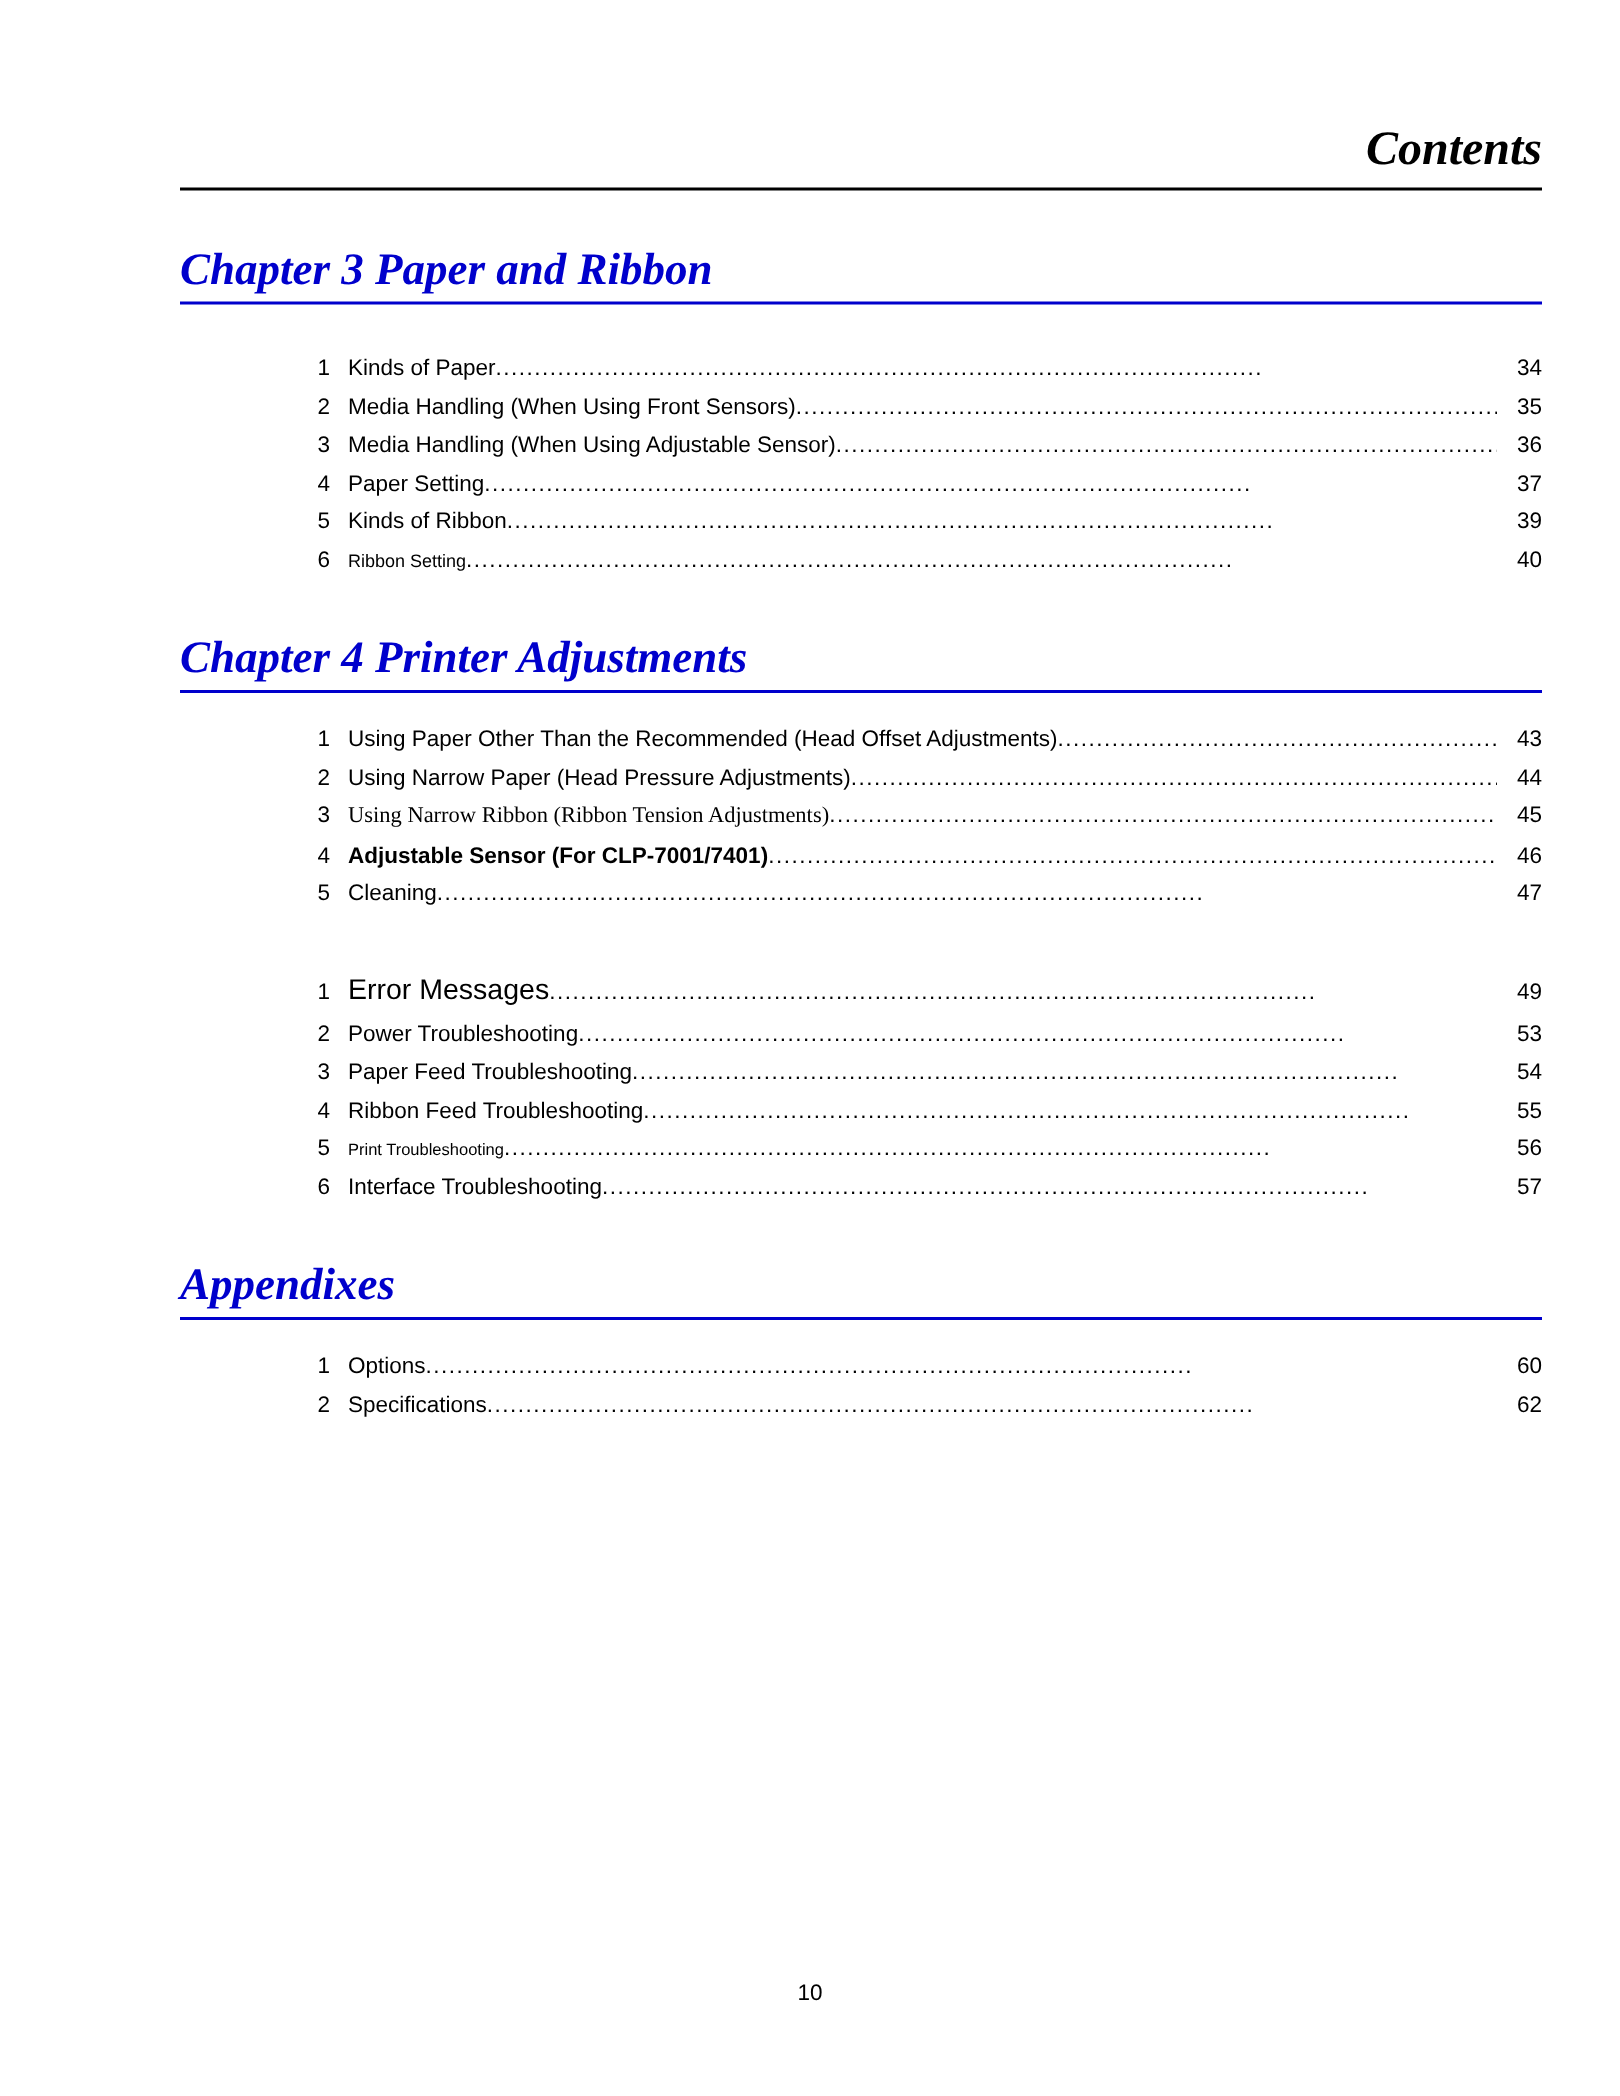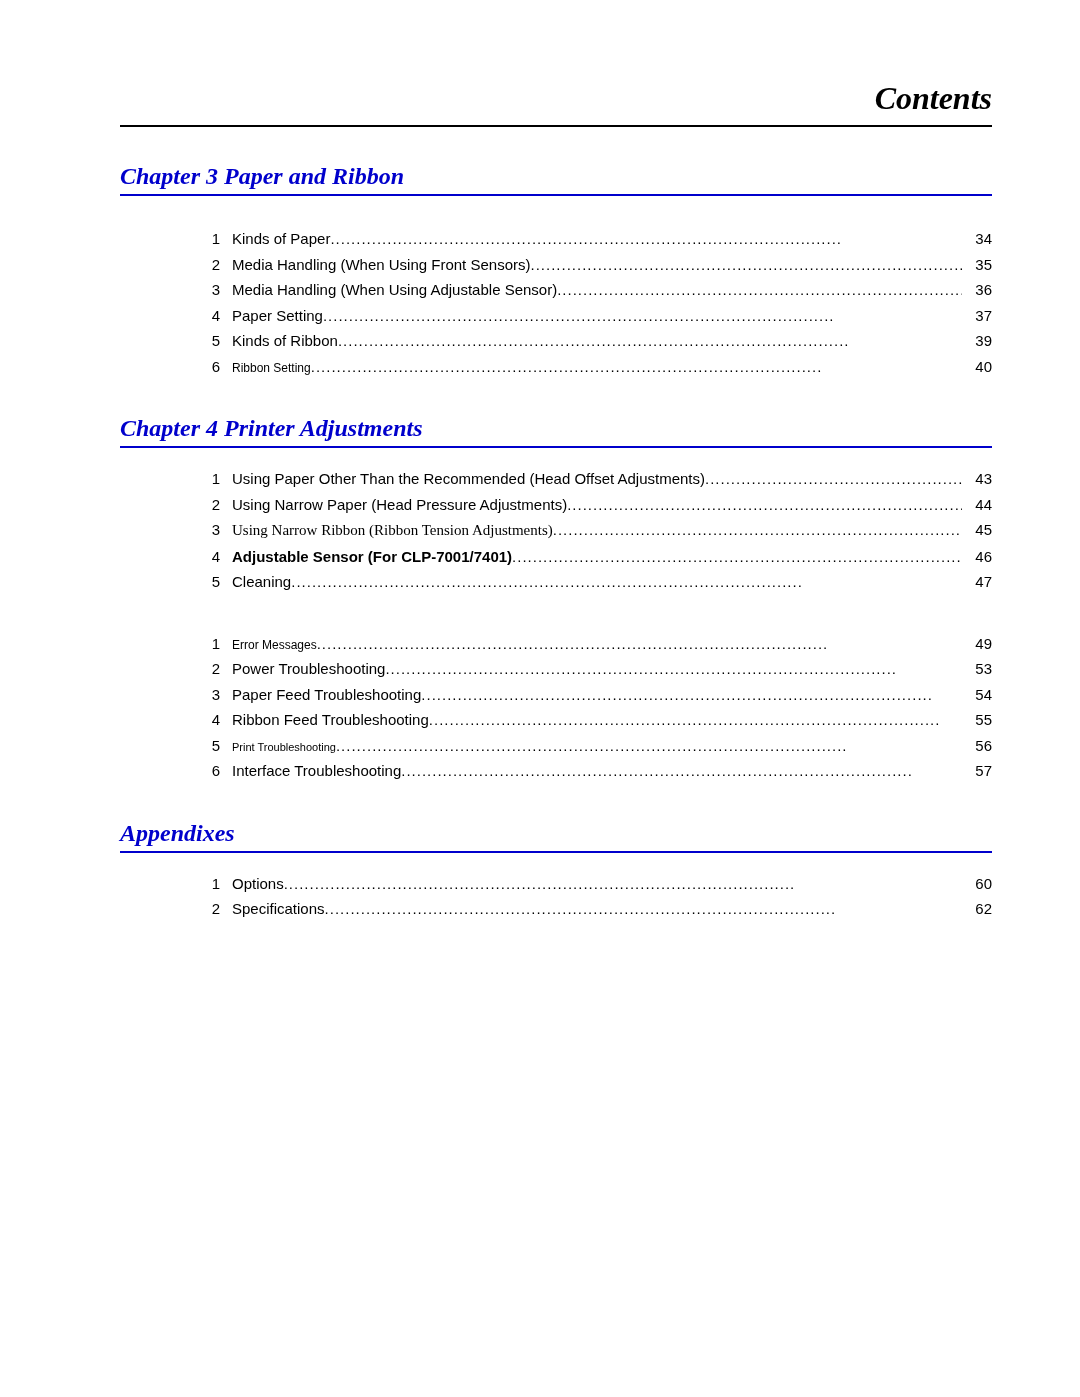--- a/index.html
+++ b/index.html
@@ -16,42 +16,42 @@
       display: flex;
       justify-content: center;
       align-items: flex-start;
       padding: 0;
     }
 
     .page {
       width: 1080px;
       min-height: 1397px;
       background: #ffffff;
-      padding: 80px 88px 80px 120px;
+      padding: 80px 52px 80px 120px;
       position: relative;
     }
 
     .page-title {
       text-align: right;
       font-size: 32px;
       font-style: italic;
       font-weight: bold;
       color: #000000;
       margin-bottom: 8px;
       font-family: 'Times New Roman', Times, serif;
     }
 
     .title-rule {
       border: none;
       border-top: 2px solid #000000;
       margin-bottom: 36px;
     }
 
     .chapter-heading {
-      font-size: 24px;
+      font-size: 30px;
       font-style: italic;
       font-weight: bold;
       color: #0000cc;
       margin-bottom: 0px;
       display: inline;
       text-align: right;
     }
 
     .chapter-header-row {
       border-bottom: 2px solid #0000cc;
@@ -188,21 +188,21 @@
             <span style="white-space: nowrap; font-family: Arial, Helvetica, sans-serif; font-size: 15px;">Cleaning </span>
             <span style="flex: 1 1 0%; font-family: Arial, Helvetica, sans-serif; font-size: 15px; overflow: hidden; white-space: nowrap; letter-spacing: 1px;">...................................................................................................</span>
             <span class="toc-page">47</span>
           </div>
         </div>
       </div>
       <div class="toc-section">
         <div class="toc-entries">
           <div class="toc-entry">
             <span class="toc-entry-num">1</span>
-            <span style="white-space: nowrap; font-family: Arial, Helvetica, sans-serif; font-size: 12px;">Error Messages </span>
+            <span style="white-space: nowrap; font-family: Arial, Helvetica, sans-serif; font-size: 19px;">Error Messages </span>
             <span style="flex: 1 1 0%; font-family: Arial, Helvetica, sans-serif; font-size: 15px; overflow: hidden; white-space: nowrap; letter-spacing: 1px;">...................................................................................................</span>
             <span class="toc-page">49</span>
           </div>
           <div class="toc-entry">
             <span class="toc-entry-num">2</span>
             <span style="white-space: nowrap; font-family: Arial, Helvetica, sans-serif; font-size: 15px;">Power Troubleshooting </span>
             <span style="flex: 1 1 0%; font-family: Arial, Helvetica, sans-serif; font-size: 15px; overflow: hidden; white-space: nowrap; letter-spacing: 1px;">...................................................................................................</span>
             <span class="toc-page">53</span>
           </div>
           <div class="toc-entry">
@@ -243,13 +243,14 @@
           <div class="toc-entry">
             <span class="toc-entry-num">2</span>
             <span style="white-space: nowrap; font-family: Arial, Helvetica, sans-serif; font-size: 15px;">Specifications </span>
             <span style="flex: 1 1 0%; font-family: Arial, Helvetica, sans-serif; font-size: 15px; overflow: hidden; white-space: nowrap; letter-spacing: 1px;">...................................................................................................</span>
             <span class="toc-page">62</span>
           </div>
         </div>
       </div>
     </div>
 
+  <div class="page-footer">10</div>
 </div>
 
 </body></html>

